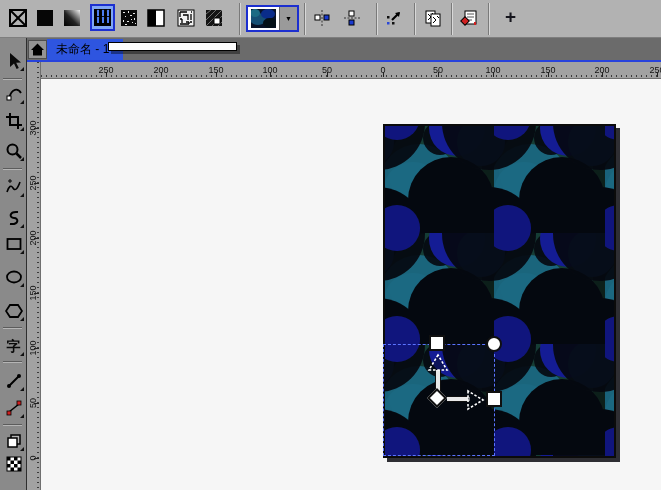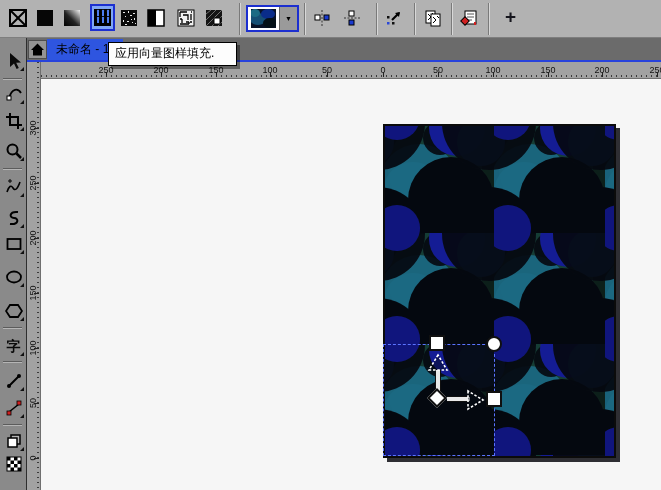--- a/index.html
+++ b/index.html
@@ -444,16 +444,15 @@
   <svg class="abs" style="left:466px;top:389px" width="20" height="22">
     <polygon points="2,2 2,20 17,11" fill="rgba(5,10,20,0.45)" stroke="#fff" stroke-width="1.6" stroke-dasharray="2.5 1.8"></polygon>
   </svg>
 
   <div class="abs h-sq" style="left:429px;top:335px"></div>
   <div class="abs h-circ"></div>
   <div class="abs h-diam"></div>
   <div class="abs h-sq" style="left:486px;top:391px"></div>
 
   <div class="abs tooltip">
-    <div class="tt-desc">应用向量图样填充.</div>
   </div>
 
 </div>
 
 </body></html>

